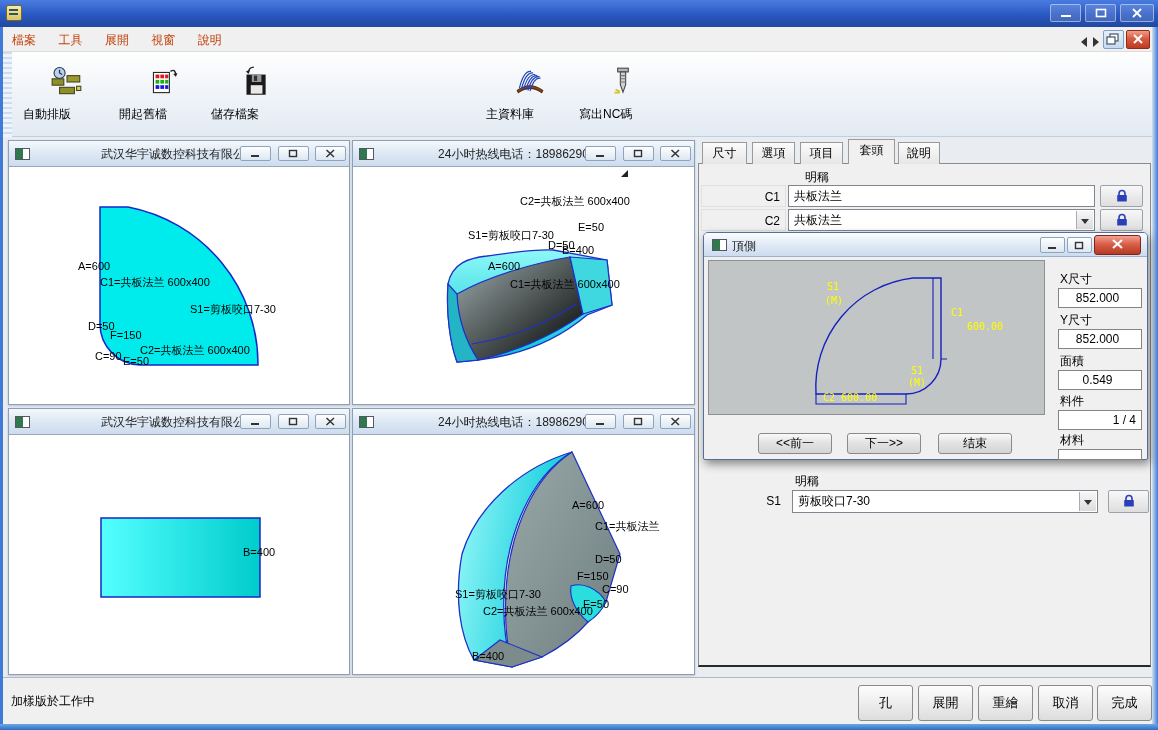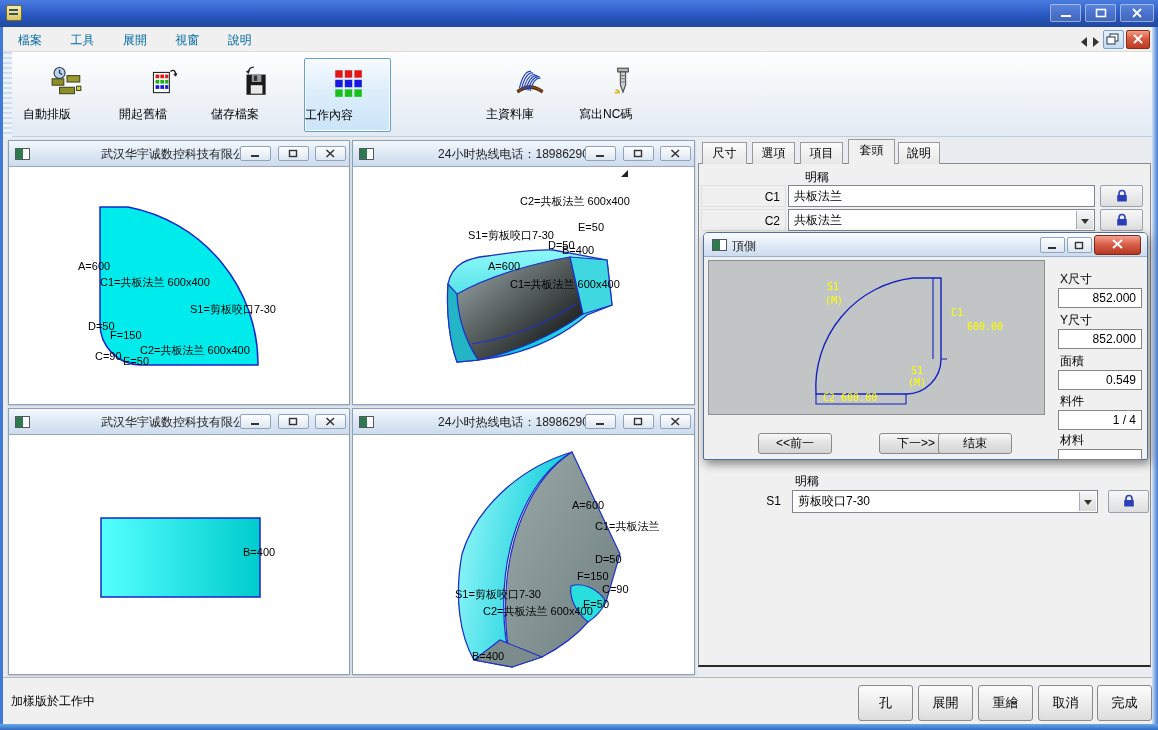--- a/index.html
+++ b/index.html
@@ -16,21 +16,21 @@
   .titletext { position:absolute; left:28px; top:6px; font-size:12px; white-space:nowrap; }
   .win-btn { position:absolute; top:4px; height:18px; background:rgba(255,255,255,.14);
     border:1px solid rgba(255,255,255,.45); border-radius:2px; }
   .win-btn svg { display:block; margin:3px auto; }
   .frame-left  { position:absolute; left:0; top:27px; width:3px; height:697px; background:#3f7ad6; z-index:40;}
   .frame-right { position:absolute; left:1152px; top:27px; width:6px; height:697px; background:linear-gradient(90deg,#cfe0f2,#3f7ad6); z-index:40;}
   .frame-bottom{ position:absolute; left:0; top:724px; width:1158px; height:6px; background:linear-gradient(#6aa8e8,#2f6cc0); z-index:40;}
 
   
   .menubar { position:absolute; left:3px; top:27px; width:1149px; height:25px; background:#f0f0f0; border-bottom:1px solid #dcdcdc; z-index:30;}
-  .menu-item { display:inline-block; padding:5px 9px 4px; font-size:12px; color:#0369a1;margin-left:6px; }
+  .menu-item { display:inline-block; padding:5px 9px 4px; font-size:12px; color:#c2410c; }
   .mdi-arrow { position:absolute; top:37px; width:0; height:0; z-index:31; }
   .mdi-restore { position:absolute; left:1103px; top:30px; width:21px; height:19px; z-index:31;
     background:linear-gradient(#e6f0fb,#c6daf0); border:1px solid #7da0c8; border-radius:2px; }
   .mdi-close { position:absolute; left:1126px; top:30px; width:24px; height:19px; z-index:31;
     background:linear-gradient(#ef9c86,#d95a42 45%,#bb3c22); border:1px solid #8e2c17; border-radius:2px; }
 
   
   .toolbar { position:absolute; left:3px; top:52px; width:1149px; height:85px;
     background:linear-gradient(#fefefe,#e2eaf3); border-bottom:1px solid #c3cedb; z-index:20;}
   .gripper { position:absolute; left:0; top:0; width:9px; height:85px;
@@ -83,21 +83,21 @@
   .dbtn-min,.dbtn-restore { position:absolute; top:4px; width:25px; height:16px;
     background:linear-gradient(#fefefe,#dde7f2); border:1px solid #8fa3bb; border-radius:2px; }
   .dbtn-min { left:336px; } .dbtn-restore { left:363px; }
   .dbtn-close { position:absolute; left:390px; top:2px; width:47px; height:20px; border-radius:3px;
     background:linear-gradient(#f2a294,#da5f48 45%,#b43a24); border:1px solid #7e2517; }
   .dbtn-min svg,.dbtn-restore svg,.dbtn-close svg { display:block; margin:3px auto; }
   .dcanvas { position:absolute; left:4px; top:27px; width:337px; height:155px; background:#c2c5c5; border:1px solid #8d9191; }
   .canvas-label { position:absolute; font-size:10px; color:#ffff00; font-family:"DejaVu Sans Mono",monospace; white-space:nowrap; }
   .dside-label { position:absolute; font-size:12px; color:#000; }
   .dside-field { position:absolute; width:84px; height:20px; background:#fff; border:1px solid #848484;
-    font-size:12px; line-height:18px; text-align:right; padding-right:5px; }
+    font-size:12px; line-height:18px; text-align:center; padding-right:5px; }
   .dside-field.left { text-align:right; padding-left:6px; }
   .dnav { position:absolute; top:200px; width:74px; height:21px; text-align:center; font-size:12px; line-height:19px;
     background:linear-gradient(#fafafa,#e3e3e3 45%,#d4d4d4); border:1px solid #8a8a8a; border-radius:3px; }
 
   
   .statusbar { position:absolute; left:3px; top:677px; width:1149px; height:47px; background:#f0f0f0;
     border-top:1px solid #b8b8b8; z-index:30; }
   .status-text { position:absolute; left:8px; top:15px; font-size:12px; color:#000; }
   .action-btn { position:absolute; top:7px; width:55px; height:36px; text-align:center; font-size:13px; line-height:34px;
     background:linear-gradient(#fdfdfd,#efefef 45%,#dddddd); border:1px solid #8a8a8a; border-radius:3px; }
@@ -188,34 +188,20 @@
           <rect x="18" y="14" width="3" height="3.5" fill="#18b018"></rect>
         <rect x="9" y="19" width="3.5" height="3.5" fill="#1818e0"></rect>
           <rect x="13.5" y="19" width="3.5" height="3.5" fill="#1818e0"></rect>
           <rect x="18" y="19" width="3" height="3.5" fill="#1818e0"></rect>
         <path d="M23,6 q5,-3 5,4" fill="none" stroke="#222" stroke-width="1.3"></path>
         <path d="M28,11 l-2.4,-2.6 l4,-0.8 z" fill="#222"></path>
       </svg>
       <span class="tlabel">開起舊檔</span>
     </div>
 
-    <div class="tbtn active" style="left:301px;width:87px;">
-      <svg class="ticon" viewBox="0 0 32 32">
-        <rect x="4" y="4" width="7" height="7" fill="#e01818"></rect>
-          <rect x="13" y="4" width="7" height="7" fill="#e01818"></rect>
-          <rect x="22" y="4" width="7" height="7" fill="#e01818"></rect>
-        <rect x="4" y="13" width="7" height="7" fill="#1818e0"></rect>
-          <rect x="13" y="13" width="7" height="7" fill="#1818e0"></rect>
-          <rect x="22" y="13" width="7" height="7" fill="#1818e0"></rect>
-        <rect x="4" y="22" width="7" height="7" fill="#18c018"></rect>
-          <rect x="13" y="22" width="7" height="7" fill="#18c018"></rect>
-          <rect x="22" y="22" width="7" height="7" fill="#18c018"></rect>
-      </svg>
-      <span class="tlabel">工作內容</span>
-    </div>
 
 
     <div class="tbtn" style="left:483px;">
       <svg class="ticon" viewBox="0 0 32 32">
         <path d="M4,24 Q16,15 28,24 L27,26 Q16,18 5,26 Z" fill="#8a4a1a" stroke="#5a2a08"></path>
         <path d="M6,22 Q10,5 17,6 M8,22.5 Q12,6.5 19,7.5 M10,23 Q14,8 21,9 M12,23.5 Q16,9 23,10 M14,24 Q18,10 25,11 M16,24.5 Q20,11 26,12.5" stroke="#2244bb" fill="none" stroke-width="1.1"></path>
       </svg>
       <span class="tlabel">主資料庫</span>
     </div>
 
@@ -468,21 +454,21 @@
     <span class="dside-label" style="left:356px;top:79px;">Y尺寸</span>
     <div class="dside-field" style="left:354px;top:96px;">852.000</div>
     <span class="dside-label" style="left:356px;top:120px;">面積</span>
     <div class="dside-field" style="left:354px;top:137px;">0.549</div>
     <span class="dside-label" style="left:356px;top:160px;">料件</span>
     <div class="dside-field left" style="left:354px;top:177px;">1 / 4</div>
     <span class="dside-label" style="left:356px;top:199px;">材料</span>
     <div class="dside-field left" style="left:354px;top:216px;height:11px;"></div>
 
     <span class="dnav" style="left:54px;">&lt;&lt;前一</span>
-    <span class="dnav" style="left:143px;margin-left:32px;">下一&gt;&gt;</span>
+    <span class="dnav" style="left:143px;">下一&gt;&gt;</span>
     <span class="dnav" style="left:234px;">结束</span>
   </div>
 
   <div class="statusbar">
     <span class="status-text">加樣版於工作中</span>
     <span class="action-btn" style="left:855px;">孔</span>
     <span class="action-btn" style="left:915px;">展開</span>
     <span class="action-btn" style="left:975px;">重繪</span>
     <span class="action-btn" style="left:1035px;">取消</span>
     <span class="action-btn" style="left:1094px;">完成</span>

